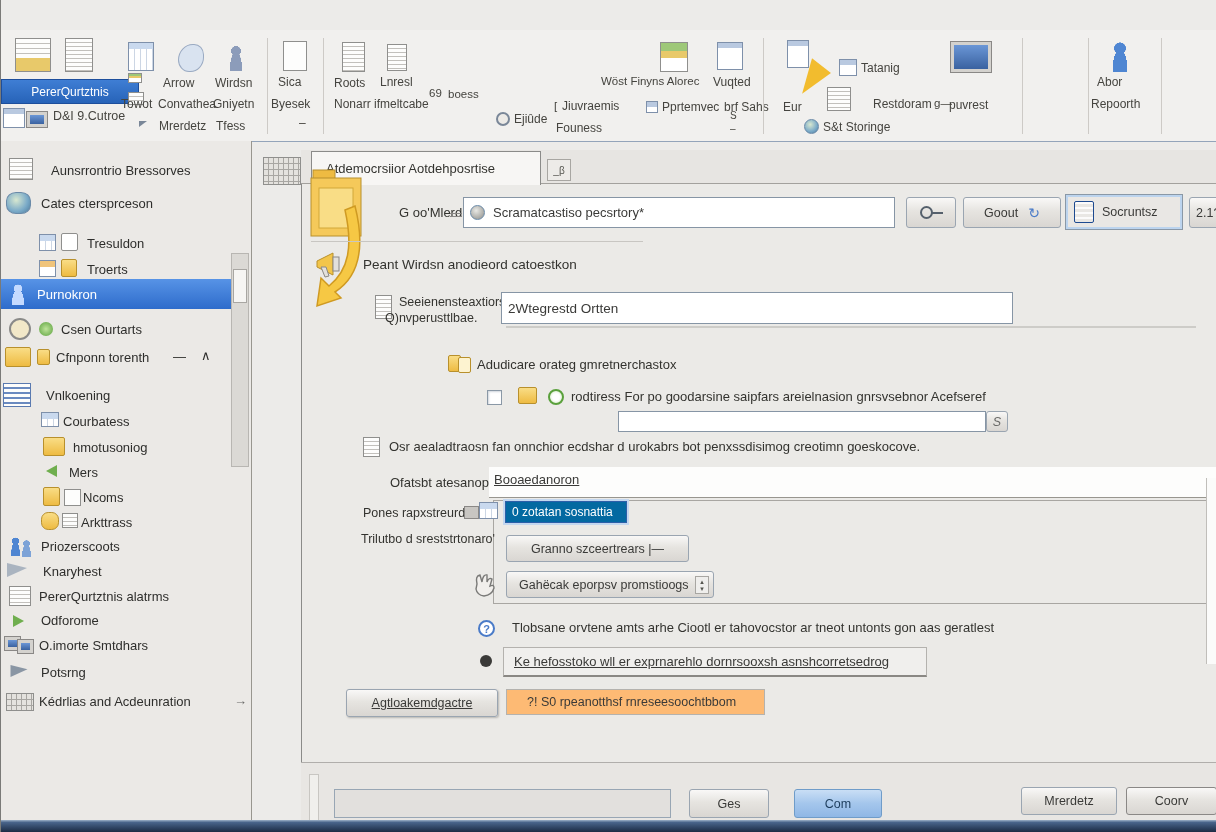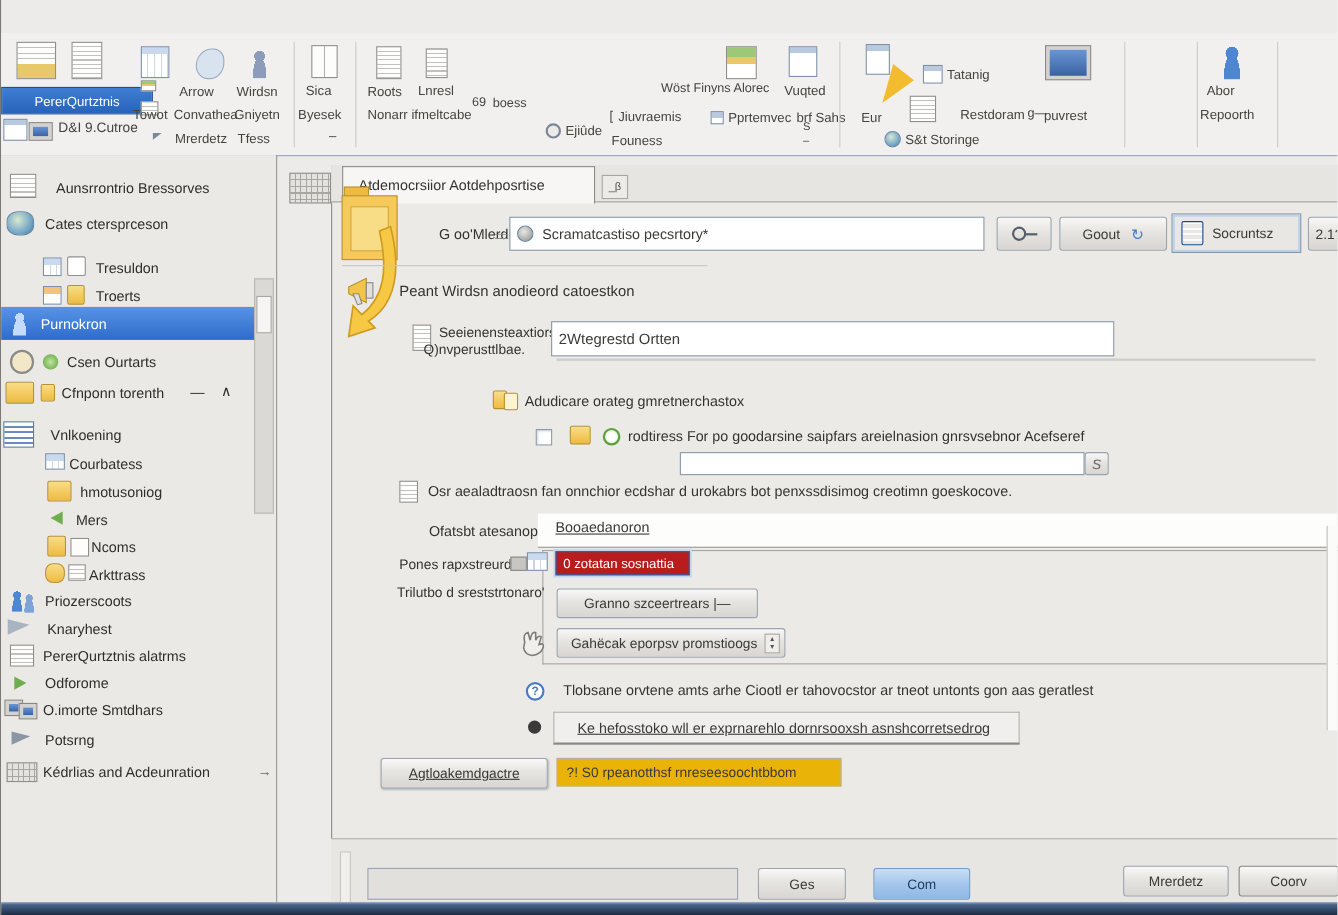--- a/index.html
+++ b/index.html
@@ -41,24 +41,24 @@
   .i-bluedoc{background:linear-gradient(#5a92dc,#2e64b4);border:1px solid #1d4a90;background-image:repeating-linear-gradient(rgba(255,255,255,.85) 0 2px,transparent 2px 5px);border-radius:2px;}
   .i-circ-green{border:2px solid #5aa03c;border-radius:50%;background:radial-gradient(circle,#fff 40%,#cde8bc);box-sizing:border-box;}
   .i-hl{width:0;height:0;border-left:14px solid transparent;border-right:10px solid transparent;border-top:34px solid #f2bc2e;transform:rotate(38deg);}
   .checkbox{background:#fff;border:1px solid #8a98a6;box-shadow:inset 1px 1px 2px #d0d6dc;box-sizing:border-box;}
   .sb-item{position:absolute;font-size:13px;color:#2e2e2c;white-space:nowrap;}
   .sb-sel{background:linear-gradient(#5793e6,#2e6ccb);color:#fff;display:flex;align-items:center;}
   .scroll-track{background:#dbd9d5;border:1px solid #b8b6b2;box-sizing:border-box;}
   .scroll-thumb{background:#f6f5f3;border:1px solid #a8a6a2;box-sizing:border-box;}
   .tab{background:#f7f6f4;border:1px solid #8b8b89;border-bottom:none;display:flex;align-items:center;font-size:13px;color:#33332f;padding-left:14px;box-sizing:border-box;}
   .groupbox{border:1px solid #a8a6a2;border-right:none;box-sizing:border-box;}
-  .combo-sel{background:#b91c1c;border:1px solid #2c5fa8;box-shadow:0 0 0 2px #c3d7ef;color:#fff;font-size:12px;display:flex;align-items:center;padding-left:6px;box-sizing:border-box;white-space:nowrap;}
+  .combo-sel{background:#0369a1;border:1px solid #2c5fa8;box-shadow:0 0 0 2px #c3d7ef;color:#fff;font-size:12px;display:flex;align-items:center;padding-left:6px;box-sizing:border-box;white-space:nowrap;}
   .shadowline{background:#b4b2ae;opacity:.55;}
   .spin{display:flex;flex-direction:column;align-items:center;justify-content:center;border:1px solid #a8a6a2;background:#efeeec;font-size:7px;line-height:7px;color:#55554f;box-sizing:border-box;}
-  .underl{text-decoration:underline;margin-left:11px;}
+  .underl{text-decoration:underline;}
   .bstrip{background:linear-gradient(#9db1c8,#49648a 20%,#2c405e 70%,#1d2c44);}
 </style>
 </head>
 <body>
 
 <div class="win">
 
 
   <div class="abs ribbon">
 
@@ -319,21 +319,21 @@
   <div class="lbl" style="left:511px;top:620px;">Tlobsane orvtene amts arhe Ciootl er tahovocstor ar tneot untonts gon aas geratlest</div>
 
   <div class="abs" style="left:479px;top:655px;width:12px;height:12px;border-radius:50%;background:#3a3a38;"></div>
   <div class="abs" style="left:502px;top:647px;width:424px;height:30px;background:#f0efed;border:1px solid #b4b2ae;border-bottom:2px solid #8a8884;display:flex;align-items:center;padding-left:10px;box-sizing:border-box;">
     <span class="underl" style="font-size:13px;white-space:nowrap;">Ke hefosstoko wll er exprnarehlo dornrsooxsh asnshcorretsedrog</span>
   </div>
 
   <div class="abs btn" style="left:345px;top:689px;width:152px;height:28px;box-shadow:1px 1px 2px #b8b6b2;text-decoration:underline;">
     <span>Agtloakemdgactre</span>
   </div>
-  <div class="abs" style="left:505px;top:689px;width:259px;height:26px;background:#eab308;border:1px solid #b4b2ae;display:flex;align-items:center;padding-left:8px;font-size:12.5px;box-sizing:border-box;">
+  <div class="abs" style="left:505px;top:689px;width:259px;height:26px;background:#fdba74;border:1px solid #b4b2ae;display:flex;align-items:center;padding-left:20px;font-size:12.5px;box-sizing:border-box;">
     <span style="white-space:nowrap;">?! S0 rpeanotthsf rnreseesoochtbbom</span>
   </div>
 
   <div class="abs" style="left:1205px;top:478px;width:11px;height:186px;background:#fbfbfa;border-left:1px solid #c0beba;box-sizing:border-box;"></div>
 
   <div class="abs" style="left:300px;top:762px;width:916px;height:60px;background:#e8e6e3;border-top:1px solid #b0aeab;box-sizing:border-box;"></div>
   <div class="abs" style="left:308px;top:774px;width:10px;height:47px;background:#f0efec;border:1px solid #c8c6c2;box-sizing:border-box;"></div>
   <div class="abs" style="left:333px;top:789px;width:337px;height:29px;background:#e2e0dd;border:1px solid #98a6b4;box-sizing:border-box;"></div>
   <div class="abs btn" style="left:688px;top:789px;width:80px;height:29px;">
     <span>Ges</span>

